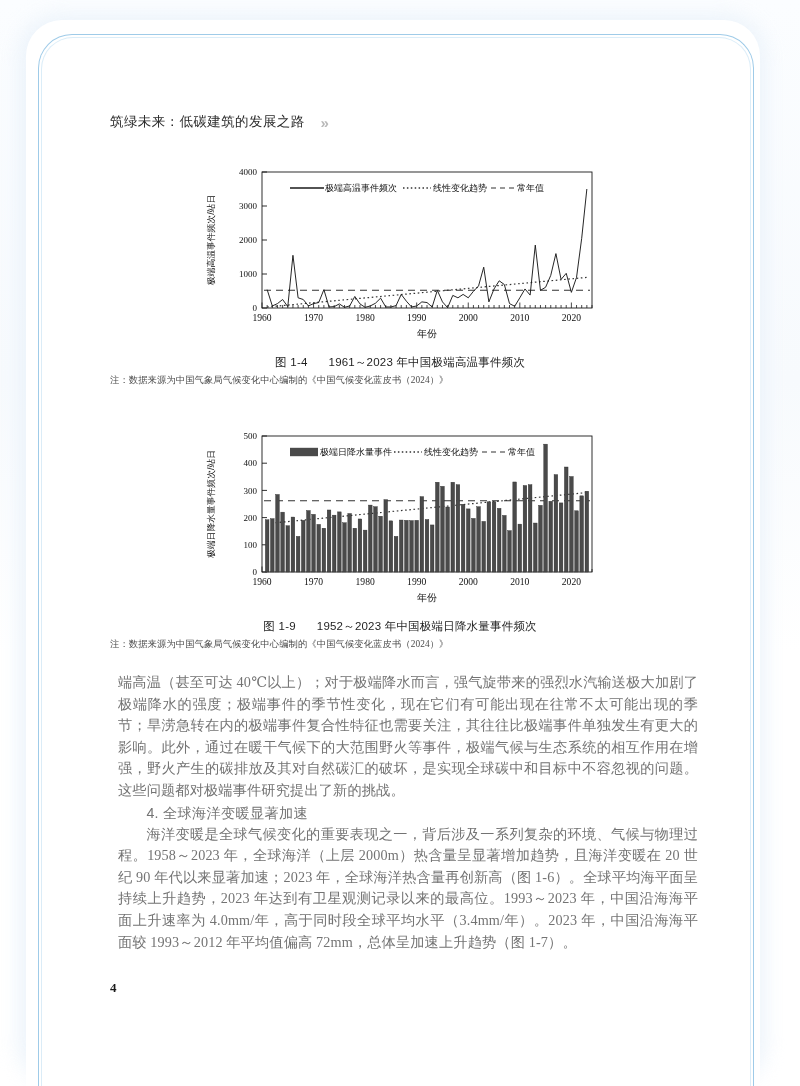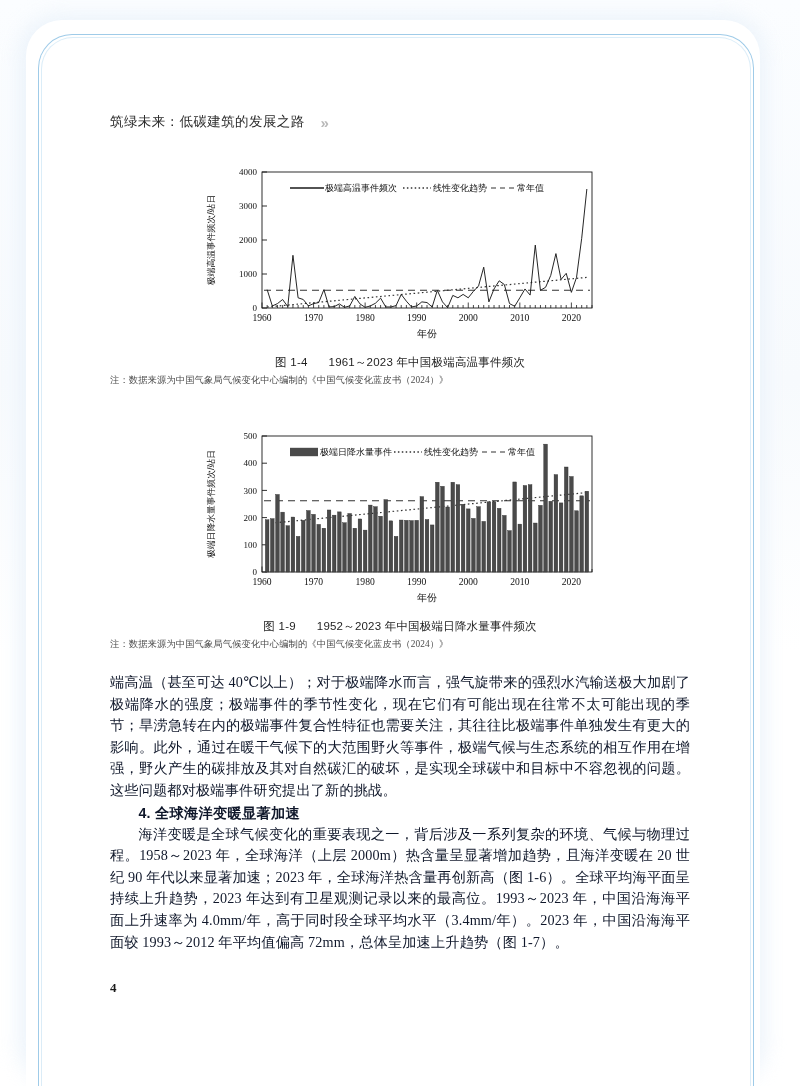--- a/index.html
+++ b/index.html
@@ -79,34 +79,34 @@
     color:#4a4a4a;
     margin-top:4px;
     letter-spacing:.1px;
   }
 
   
   .plot-wrap{position:relative;}
 
   
   .body-text{
-    position:absolute;left:0;width:580px;
+    position:absolute;left:8px;width:580px;
     font-size:14.2px;
     line-height:21.6px;
     text-align:justify;
-    color:#0f172a;
+    color:#737373;
     letter-spacing:.15px;
   }
   .body-text p{margin:0;text-indent:2em;}
   .body-text p.noind{text-indent:0;}
   h4.sec{
     margin:0;
     font-family:"Liberation Sans","DejaVu Sans",sans-serif;
     font-size:14.2px;
-    font-weight:bold;
+    font-weight:normal;
     text-indent:2em;
     letter-spacing:.3px;
     line-height:22px;
   }
   .pageno{
     position:absolute;left:0;top:980px;
     font-size:13px;font-weight:bold;color:#1a1a1a;
     font-family:"Liberation Serif","DejaVu Serif",serif;
   }
 </style>

